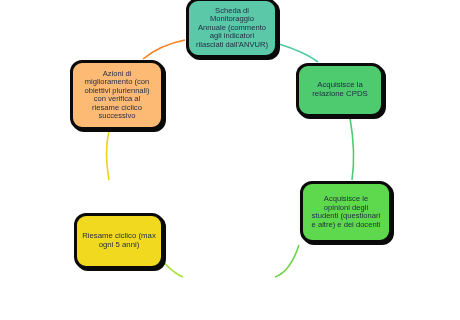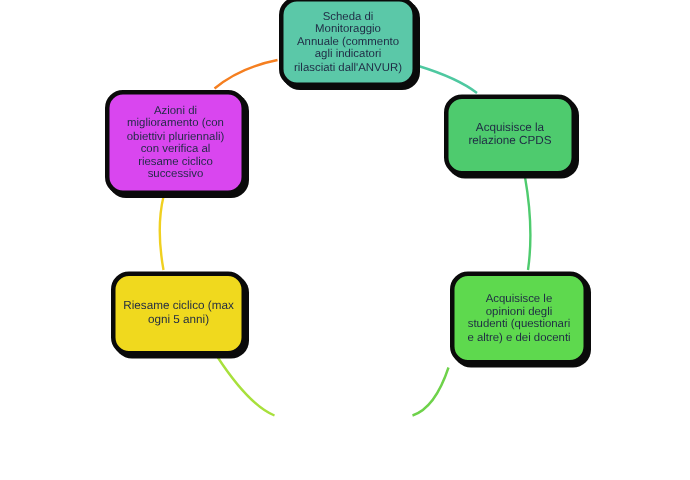--- a/index.html
+++ b/index.html
@@ -79,26 +79,26 @@
   </div>
 
   <div class="node" id="node-opinioni" style="background:#5ed94e;">
     <span class="node-label">Acquisisce le
 opinioni degli
 studenti (questionari
 e altre) e dei docenti</span>
   </div>
 
 
-  <div class="node" id="node-riesame" style="background:#f0d91e;">
+  <div class="node" id="node-riesame" style="background:#f0d91e;margin-top:32px;">
     <span class="node-label">Riesame ciclico (max
 ogni 5 anni)</span>
   </div>
 
-  <div class="node" id="node-azioni" style="background:#d946ef;">
+  <div class="node" id="node-azioni" style="background:#fdba74;">
     <span class="node-label">Azioni di
 miglioramento (con
 obiettivi pluriennali)
 con verifica al
 riesame ciclico
 successivo</span>
   </div>
 
 </div>
 

